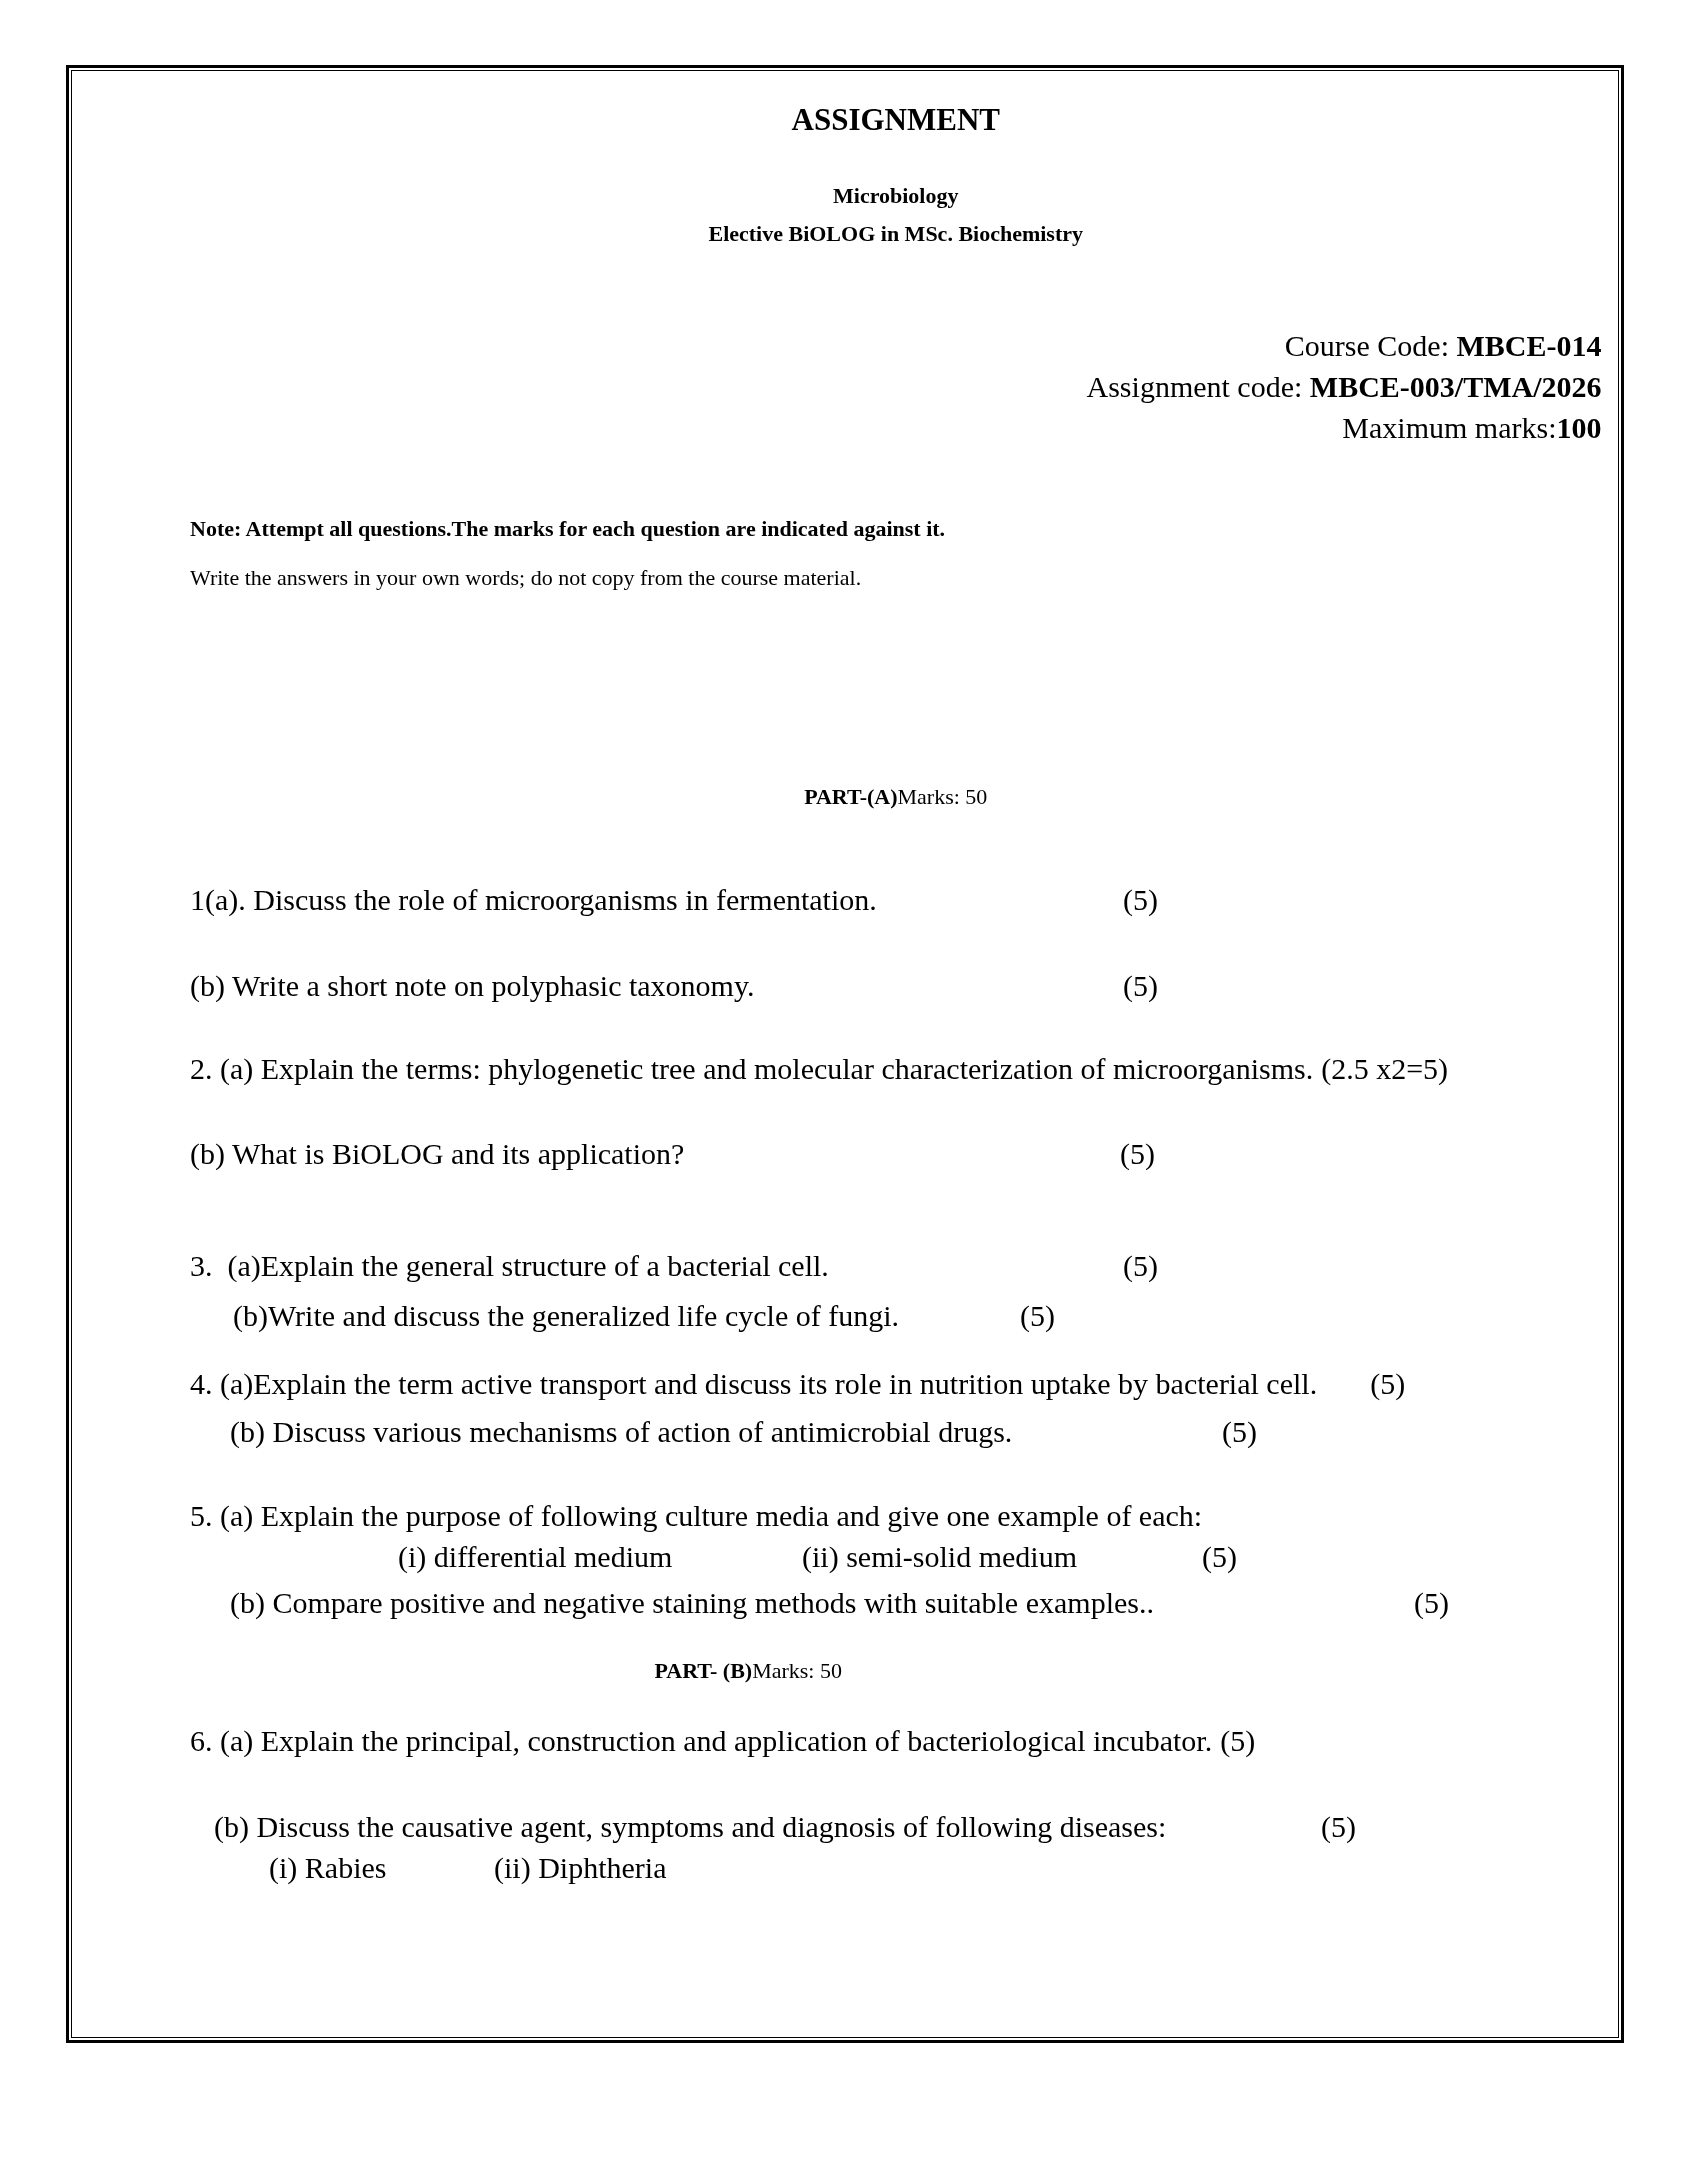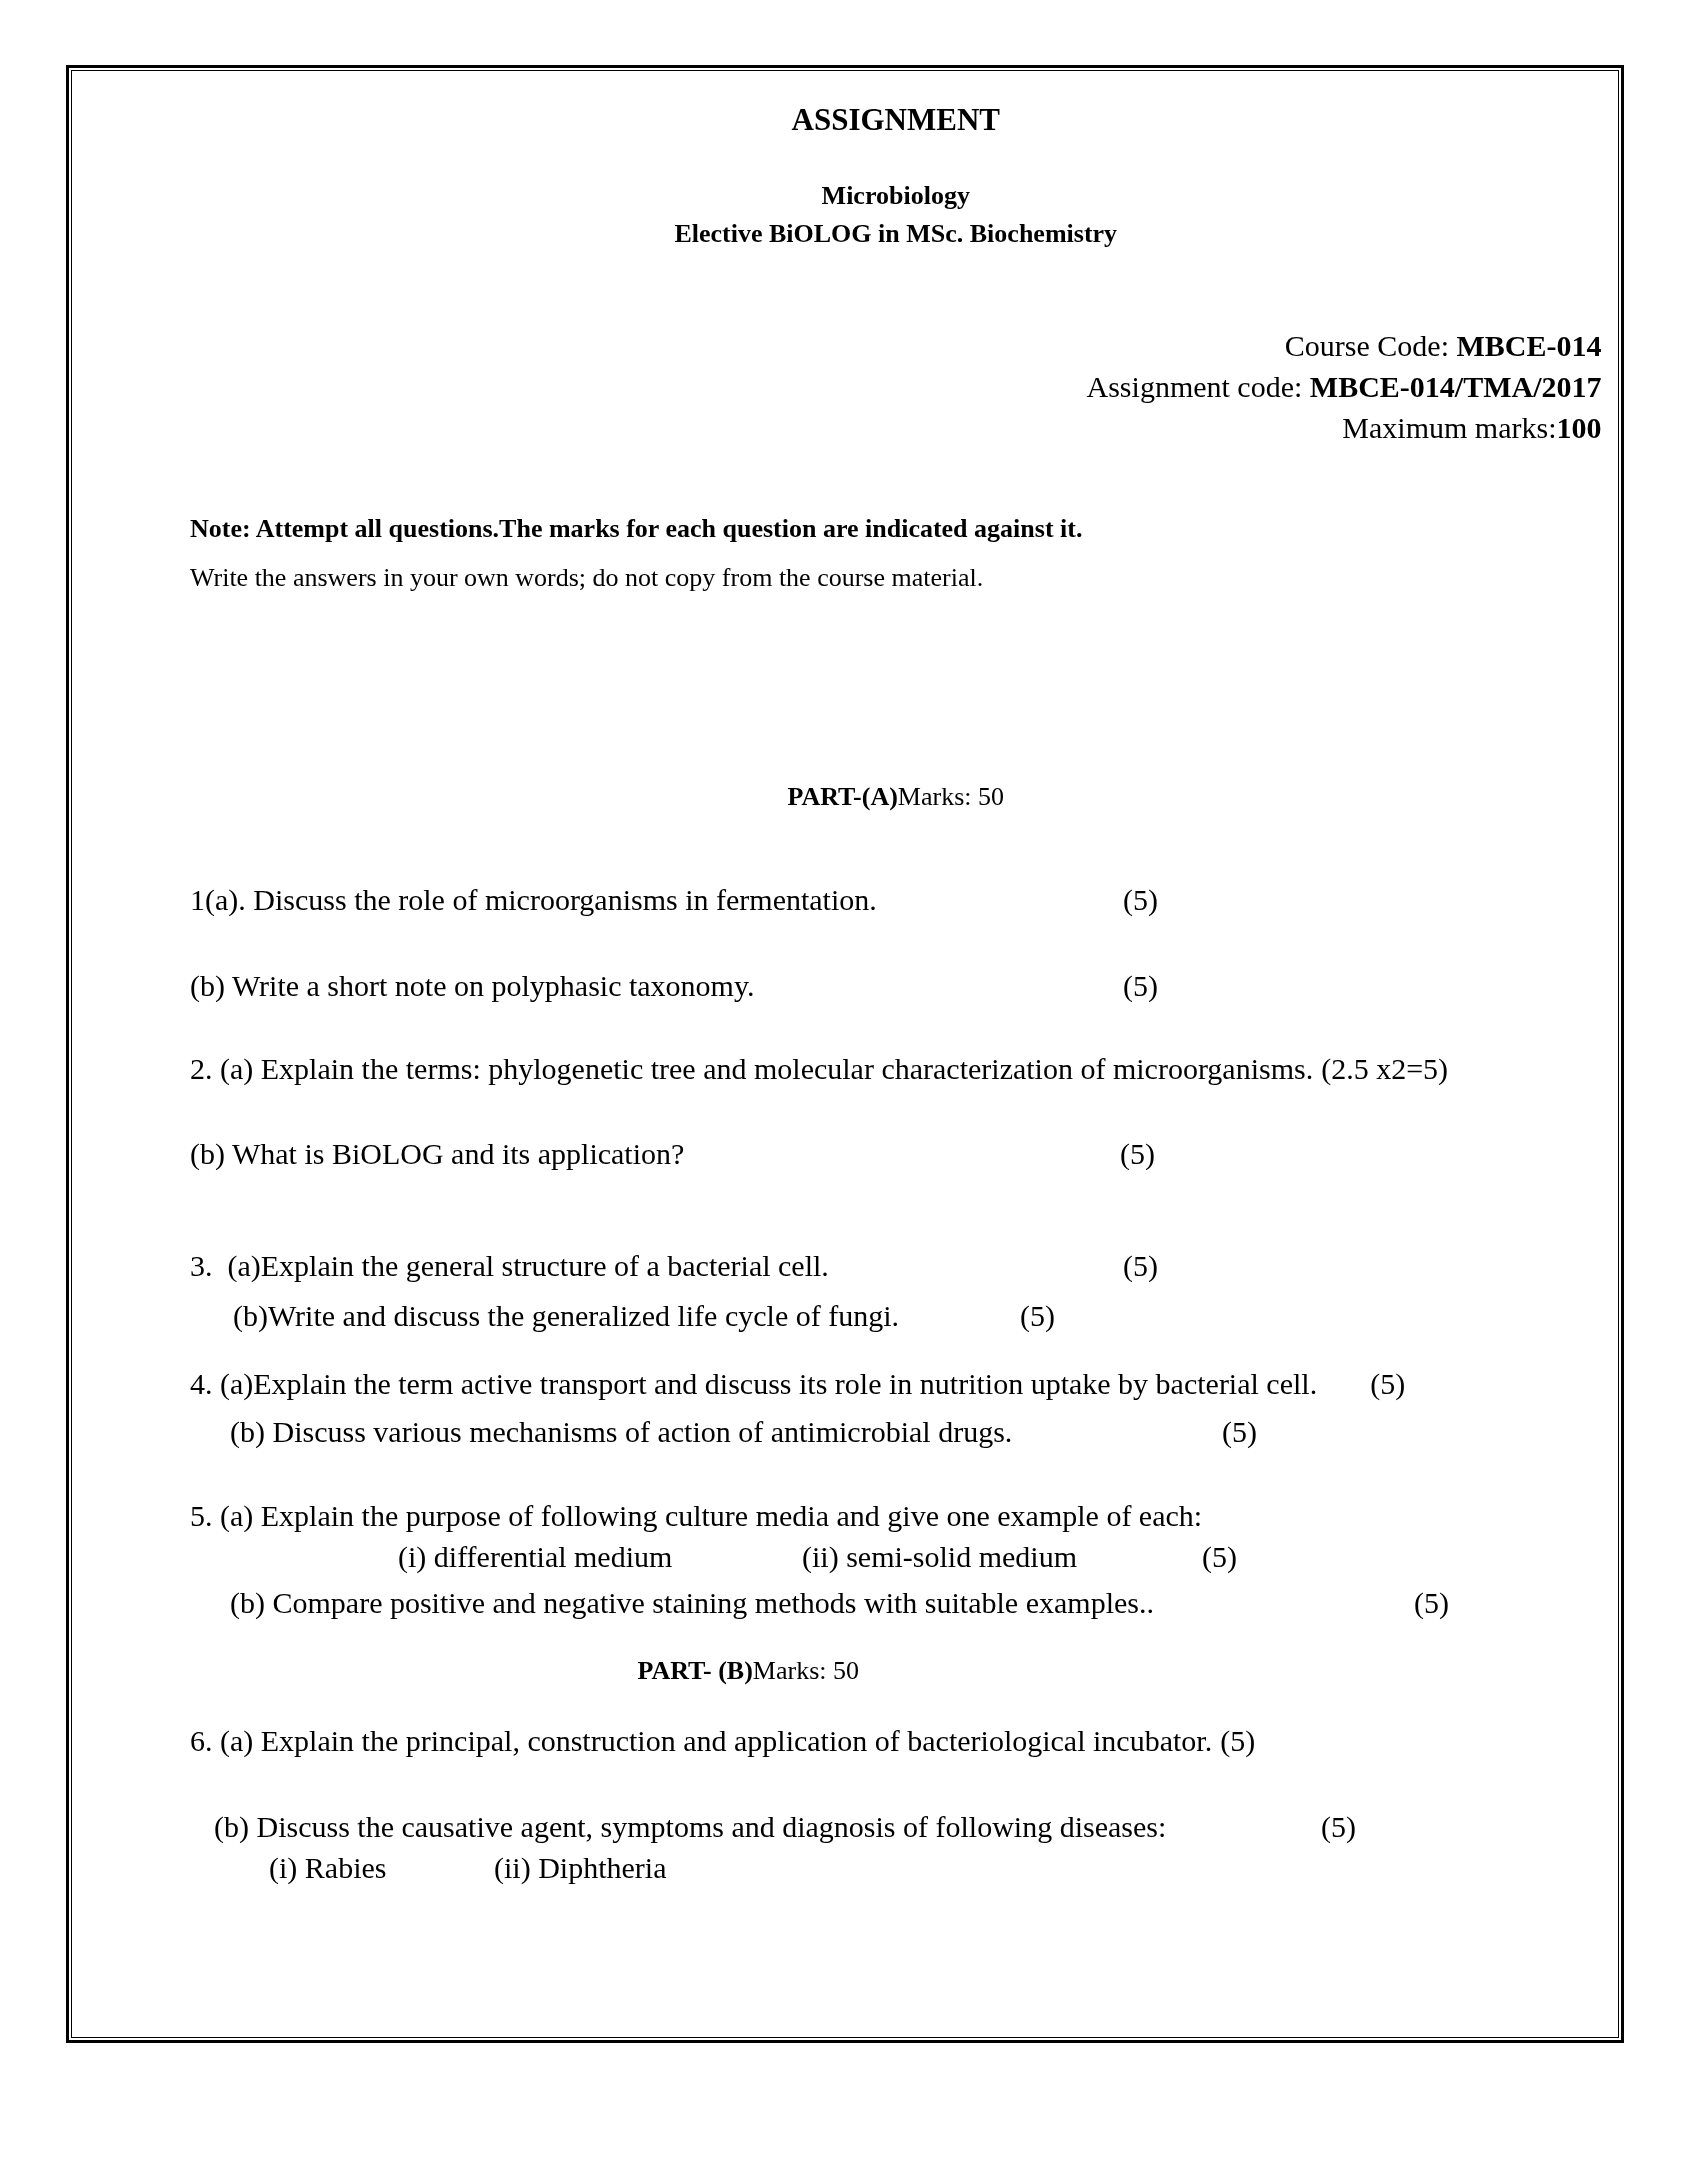--- a/index.html
+++ b/index.html
@@ -34,21 +34,21 @@
   .content {
     position: absolute;
     left: 0;
     top: 0;
     right: 0;
     bottom: 0;
     padding: 30px 16.5px 0 118px;
     overflow: hidden;
   }
   .line {
-    font-size: 26px;
+    font-size: 22px;
     line-height: 38px;
     white-space: pre;
   }
   .title { font-size: 31px; }
   .b { font-weight: bold; }
   .center { text-align: center; }
   .meta-block {
     margin-top: 72px;
     text-align: right;
   }
@@ -113,21 +113,21 @@
 
       <div class="line title center b">ASSIGNMENT</div>
 
       <div class="subtitle-block">
         <div class="line center b">Microbiology</div>
         <div class="line center b">Elective BiOLOG in MSc. Biochemistry</div>
       </div>
 
       <div class="meta-block">
         <div class="meta-line"><span>Course Code: </span><span class="b">MBCE-014</span></div>
-        <div class="meta-line"><span>Assignment code: </span><span class="b">MBCE-014/TMA/2017</span></div>
+        <div class="meta-line"><span>Assignment code: </span><span class="b">MBCE-003/TMA/2026</span></div>
         <div class="meta-line"><span>Maximum marks:</span><span class="b">100</span></div>
       </div>
 
       <div class="line note1">Note: Attempt all questions.The marks for each question are indicated against it.</div>
       <div class="line note2">Write the answers in your own words; do not copy from the course material.</div>
 
       <div class="line center part-a-heading"><span class="b">PART-(A)</span><span>Marks: 50</span></div>
 
       <div class="q mt-q1a"><span>1(a). Discuss the role of microorganisms in fermentation.</span><span class="marks-abs mk-q1a">(5)</span></div>
 

